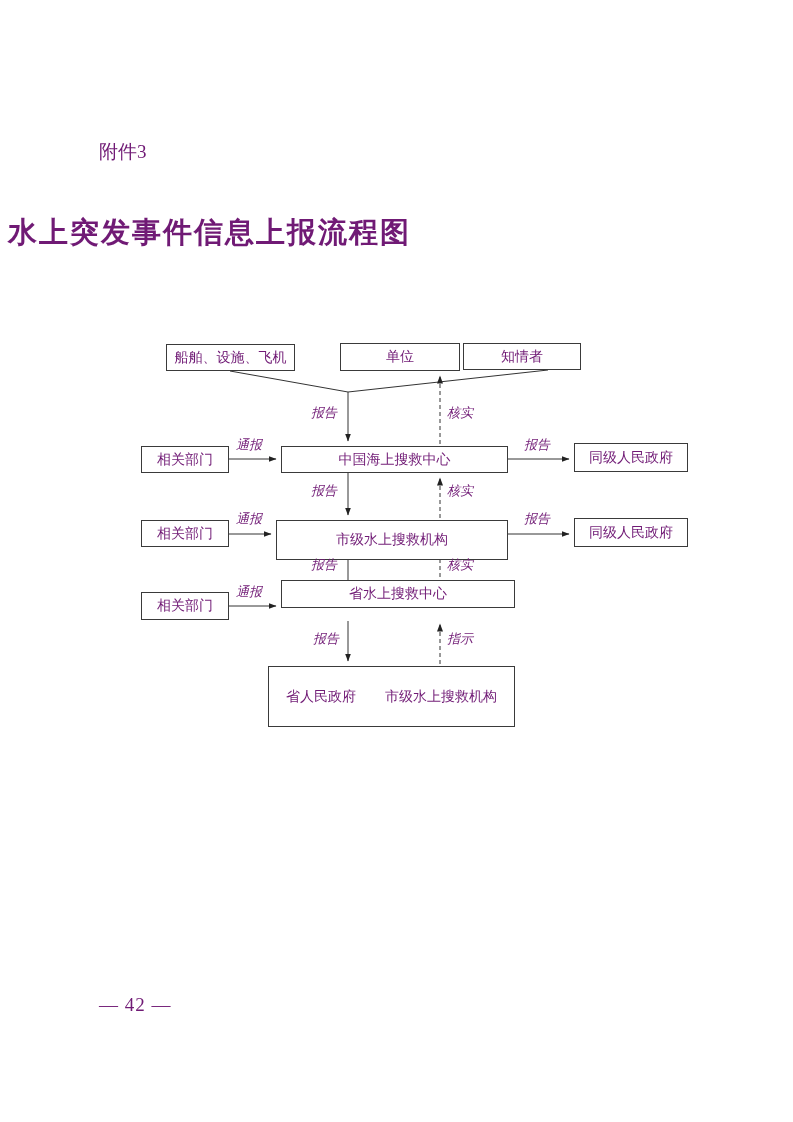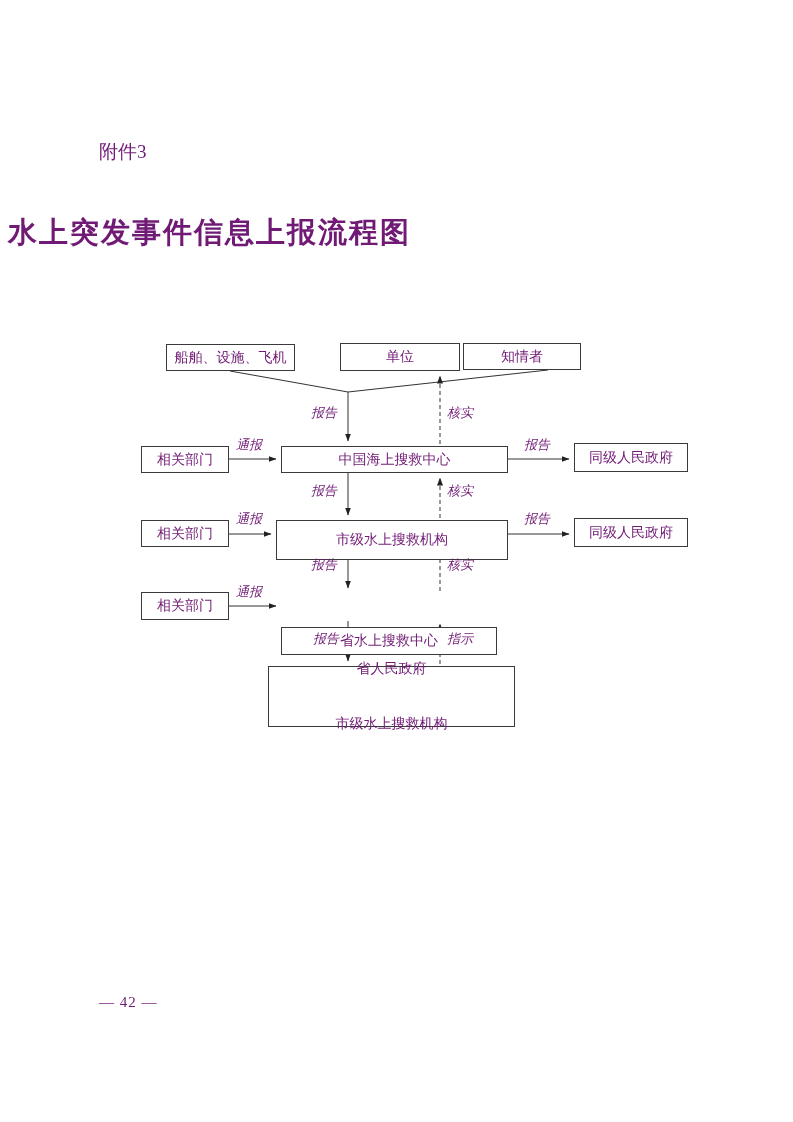--- a/index.html
+++ b/index.html
@@ -13,23 +13,23 @@
     position:absolute;left:0;top:205px;width:100%;margin:8px;
     text-align:left;font-size:29px;font-weight:bold;letter-spacing:2px;
     font-family:"Liberation Serif","DejaVu Serif",serif;
   }
   .connectors{position:absolute;left:0;top:0;pointer-events:none;}
   .fbox{
     position:absolute;box-sizing:border-box;border:1px solid #3a3a3a;background:#fff;
     display:flex;align-items:center;justify-content:center;
     font-size:14px;text-align:center;white-space:nowrap;
   }
-  .fbox.multiline{flex-direction:column;line-height:26px;gap:29px;}
+  .fbox.multiline{flex-direction:row;line-height:26px;gap:29px;}
   .elabel{position:absolute;font-size:13px;white-space:nowrap;font-style:italic;}
-  .pagenum{position:absolute;left:99px;top:994px;font-size:15px;letter-spacing:1px;}
+  .pagenum{position:absolute;left:99px;top:994px;font-size:19px;letter-spacing:1px;}
 </style>
 </head>
 <body>
 
 <div class="page">
 
   <div class="attachment">附件3</div>
   <h1 class="doc-title">水上突发事件信息上报流程图</h1>
 
   <svg class="connectors" width="793" height="1122" viewBox="0 0 793 1122">
@@ -68,21 +68,21 @@
 
   <div class="fbox" style="left:141px;top:446px;width:88px;height:27px">相关部门</div>
   <div class="fbox" style="left:281px;top:446px;width:227px;height:27px">中国海上搜救中心</div>
   <div class="fbox" style="left:574px;top:443px;width:114px;height:29px">同级人民政府</div>
 
   <div class="fbox" style="left:141px;top:520px;width:88px;height:27px">相关部门</div>
   <div class="fbox" style="left:276px;top:520px;width:232px;height:40px">市级水上搜救机构</div>
   <div class="fbox" style="left:574px;top:518px;width:114px;height:29px">同级人民政府</div>
 
   <div class="fbox" style="left:141px;top:592px;width:88px;height:28px">相关部门</div>
-  <div class="fbox" style="left:281px;top:627px;width:216px;height:28px">省水上搜救中心</div>
+  <div class="fbox" style="left:281px;top:580px;width:234px;height:28px">省水上搜救中心</div>
 
   <div class="fbox multiline" style="left:268px;top:666px;width:247px;height:61px">
     <span>省人民政府</span>
     <span>市级水上搜救机构</span>
   </div>
 
   <div class="elabel" style="left:311px;top:404px">报告</div>
   <div class="elabel" style="left:447px;top:404px">核实</div>
 
   <div class="elabel" style="left:236px;top:436px">通报</div>

